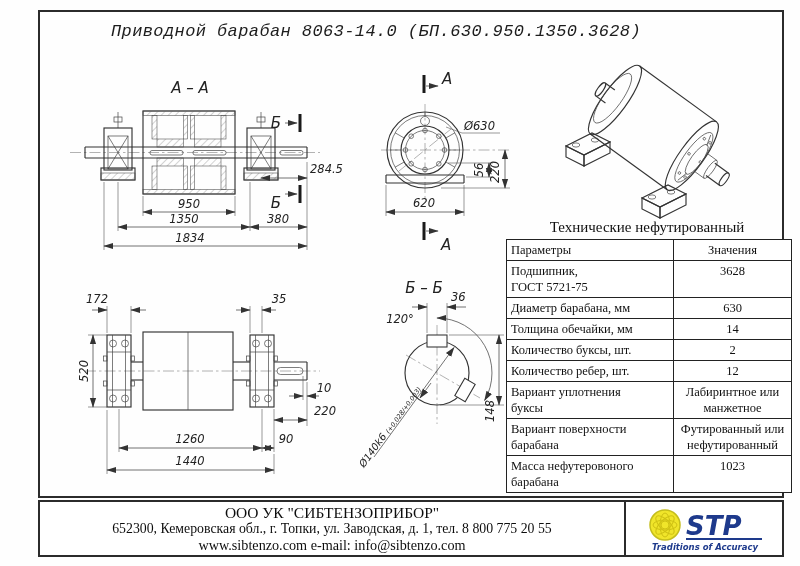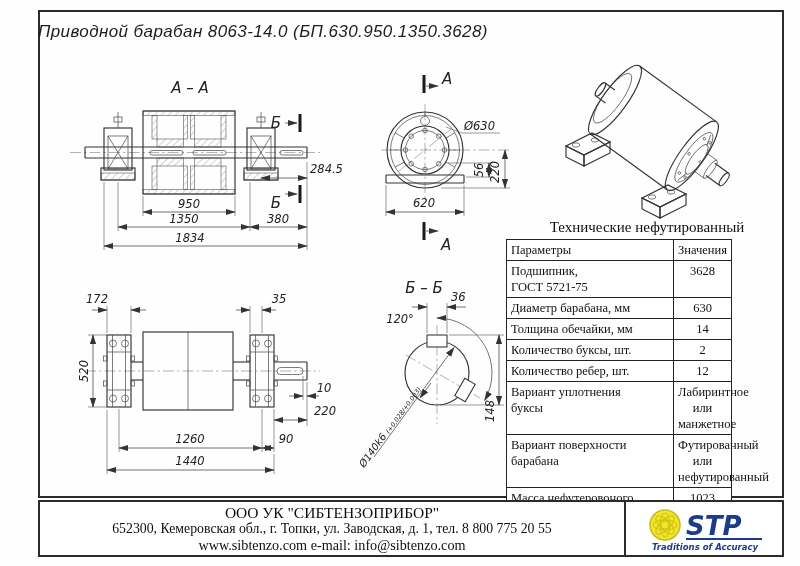--- a/index.html
+++ b/index.html
@@ -1,38 +1,38 @@
 <!DOCTYPE html>
 <html><head>
 <meta charset="utf-8">
 <style>
   html,body{margin:0;padding:0;background:#fff;}
   #page{position:relative;width:800px;height:566px;background:#fefefe;font-family:"Liberation Serif",serif;overflow:hidden;}
   .frame{position:absolute;left:38px;top:10px;width:746px;height:488px;border:2px solid #2b2b2b;box-sizing:border-box;}
-  .sheet-title{position:absolute;left:38px;top:22px;width:676px;
-    font-family:Liberation Sans, sans-serif;font-style:italic;font-size:17px;color:#1d1d1d;letter-spacing:.4px;}
+  .sheet-title{position:absolute;left:38px;top:22px;width:676px;text-align:center;
+    font-family:Liberation Mono, monospace;font-style:italic;font-size:17px;color:#1d1d1d;letter-spacing:.4px;}
   #drw{position:absolute;left:0;top:0;}
   
   .ln{stroke:#333;stroke-width:1.15;fill:none}
   .tn{stroke:#454545;stroke-width:.7;fill:none}
   .ht{fill:url(#hatch);stroke:#4a4a4a;stroke-width:.55}
   .hl{stroke:#6a6a6a;stroke-width:.6}
   .cl{stroke:#8a8a8a;stroke-width:.65;fill:none;stroke-dasharray:11 3 2.5 3}
   .xl{stroke:#555;stroke-width:.6;fill:none}
   .dm{stroke:#444;stroke-width:.75;fill:none}
   .thk{stroke:#1a1a1a;stroke-width:3}
   .wkey{fill:#fff;stroke:#333;stroke-width:1.05}
   .dt{font:italic 11.5px "DejaVu Sans",sans-serif;fill:#222}
   .dts{font:italic 6.5px "DejaVu Sans",sans-serif;fill:#222}
   .dtm{font:italic 10px "DejaVu Sans",sans-serif;fill:#222}
   .lbl{font:italic 15px "DejaVu Sans",sans-serif;fill:#222}
   
   .tblwrap{position:absolute;left:506px;top:219px;width:282px;}
   .tbl-title{text-align:center;font-size:15px;color:#101010;margin:0 0 3px 0;}
-  table.spec{border-collapse:collapse;width:226px;table-layout:fixed;background:#fff;}
+  table.spec{border-collapse:collapse;width:286px;table-layout:fixed;background:#fff;}
   table.spec th,table.spec td{border:1.4px solid #222;font-size:12.5px;line-height:1.28;
     padding:2px 4px;vertical-align:top;white-space:pre-line;color:#111;}
   table.spec .cp{width:158px;text-align:left;font-weight:normal;}
   table.spec .cv{text-align:center;font-weight:normal;}
   
   .footer{position:absolute;left:38px;top:500px;width:746px;height:57px;border:2px solid #2b2b2b;
     box-sizing:border-box;display:flex;background:#fff;}
   .f-left{flex:0 0 586px;border-right:2px solid #2b2b2b;box-sizing:border-box;display:flex;
     flex-direction:column;justify-content:center;text-align:center;color:#0d0d0d;}
   .f-company{font-size:15.5px;line-height:1.15;}

